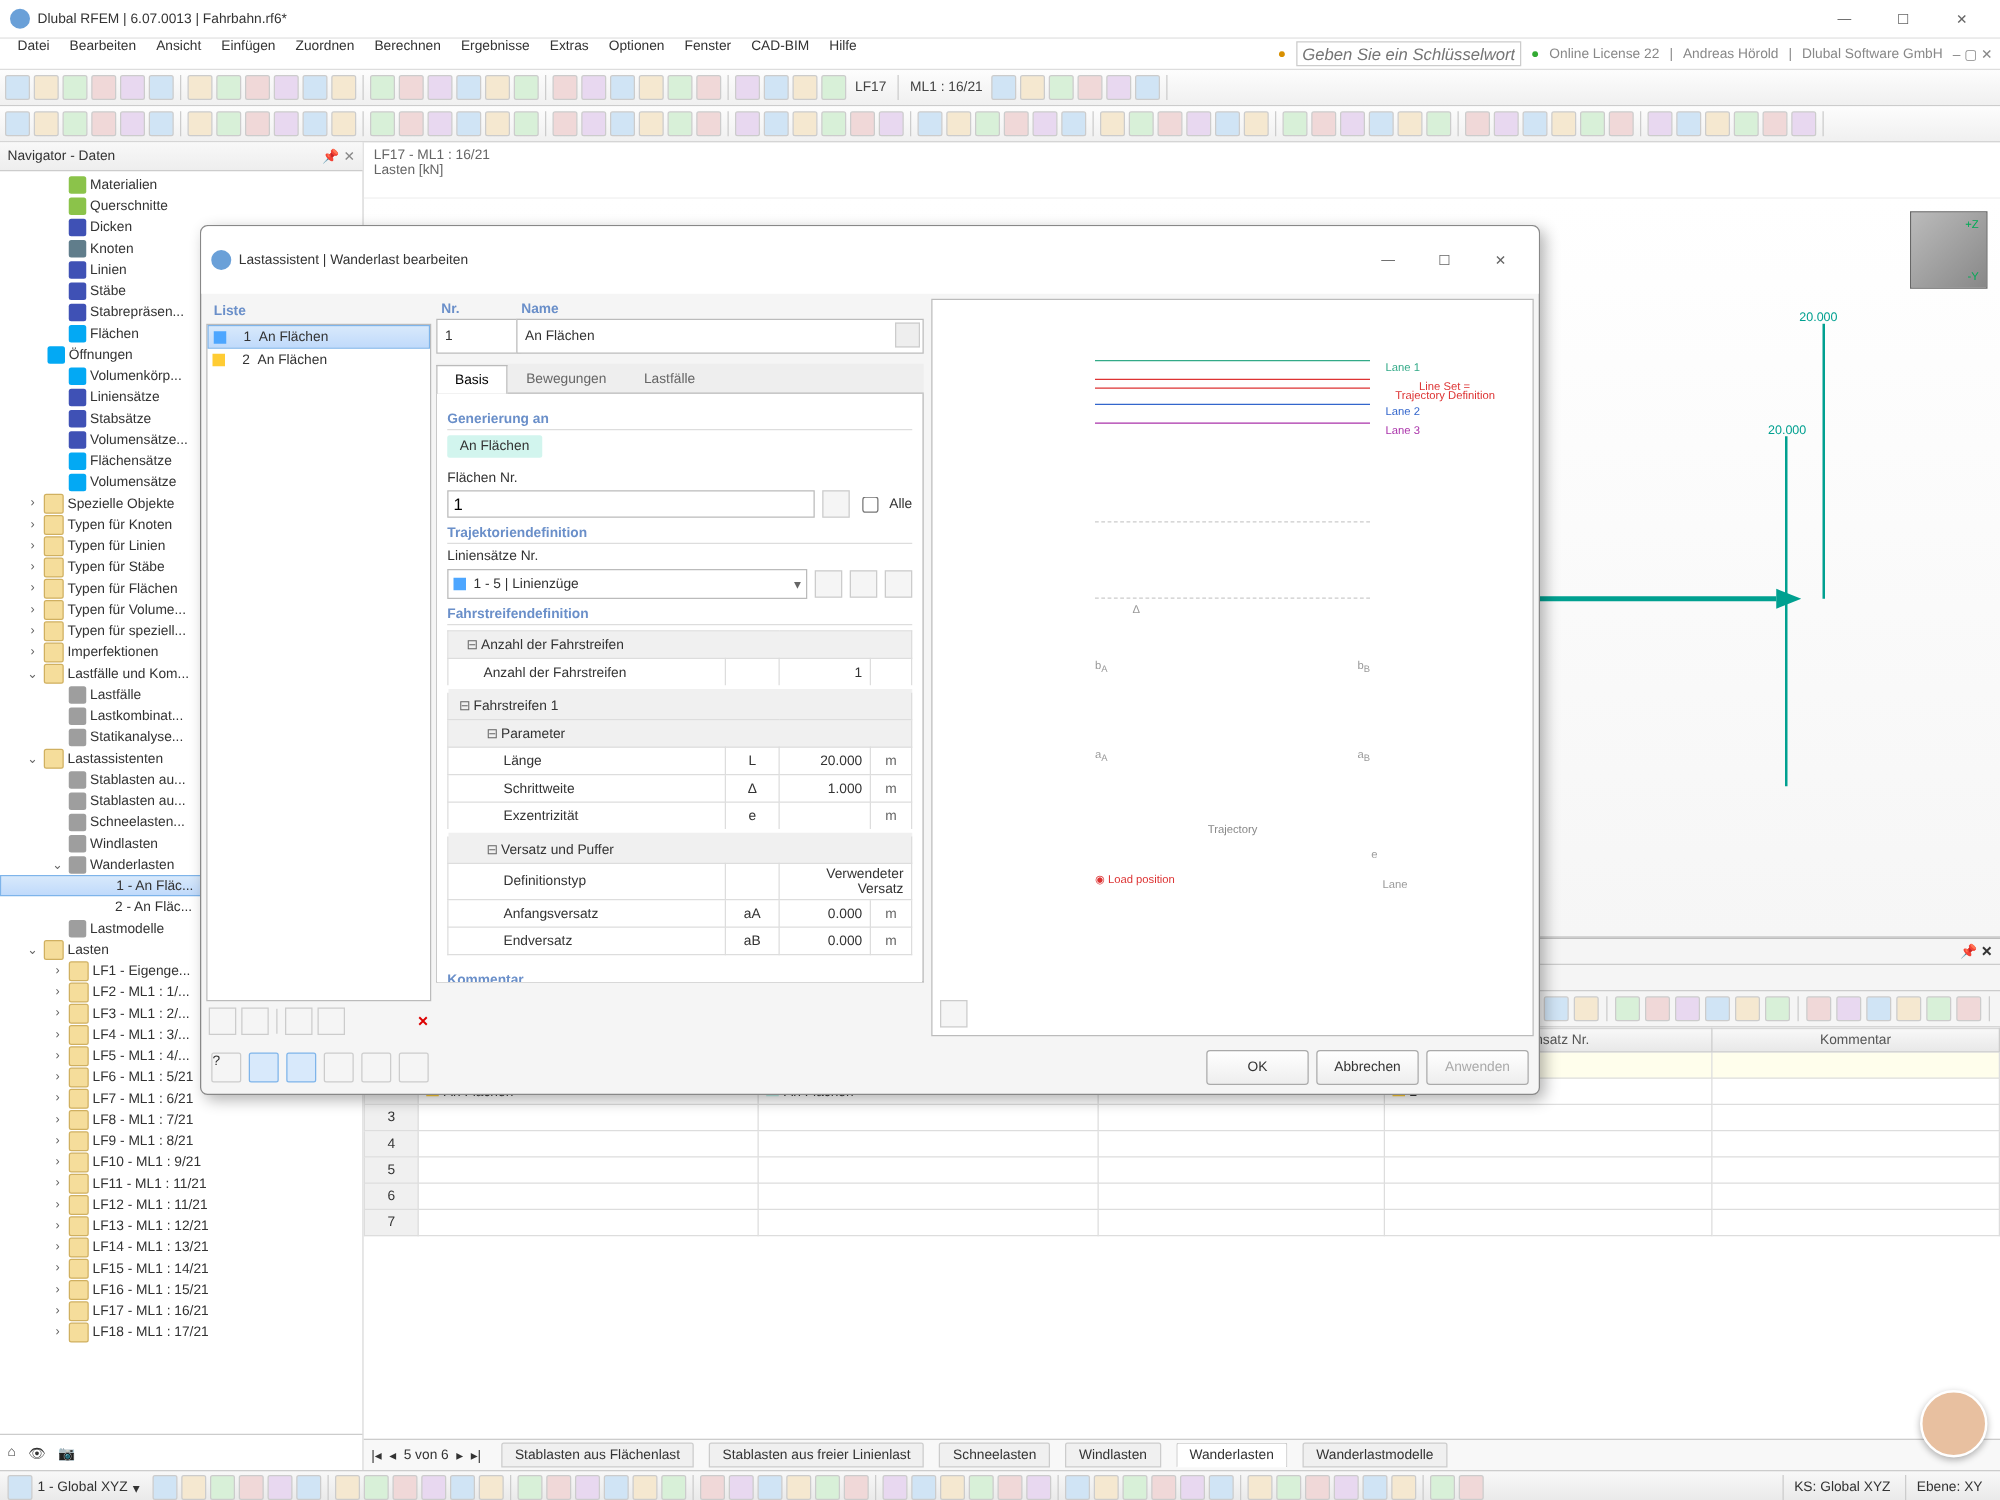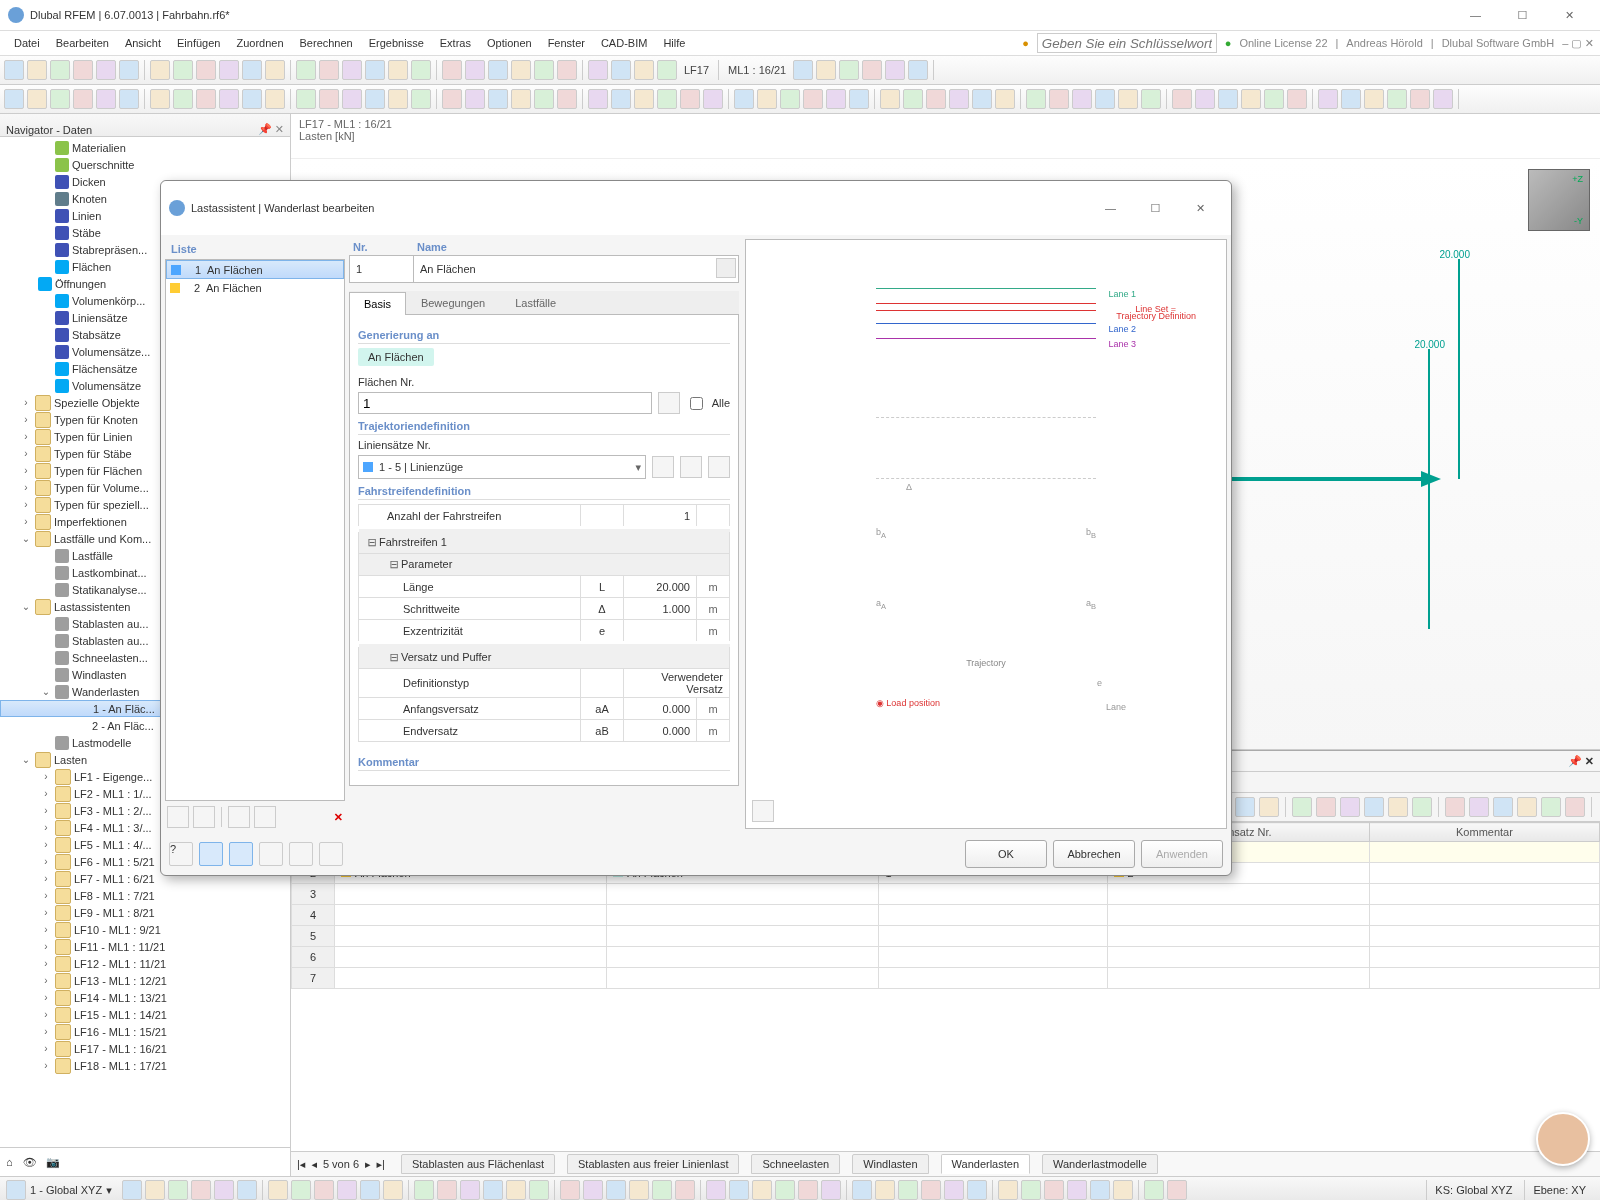--- a/index.html
+++ b/index.html
@@ -1,32 +1,32 @@
 <!DOCTYPE html>
 <html><head>
 <meta charset="utf-8">
 <style>
 html,body{margin:0;padding:0;font-family:"Segoe UI",Tahoma,sans-serif;font-size:11px;color:#333;background:#f0f0f0;overflow:hidden;width:1600px;height:1200px}
 .titlebar{height:30px;background:#fff;display:flex;align-items:center;padding:0 8px;border-bottom:1px solid #ddd}
 .titlebar .ico{width:16px;height:16px;background:#6aa0d8;border-radius:50%;margin-right:6px}
 .titlebar .spacer{flex:1}
 .winbtns{display:flex;gap:2px}
 .winbtn{width:45px;height:28px;display:flex;align-items:center;justify-content:center;color:#666}
-.menubar{height:24px;background:#fff;display:flex;align-items:center;padding:0 6px;border-bottom:1px solid #ddd;gap:2px}
+.menubar{height:24px;background:#fff;display:flex;padding:0 6px;border-bottom:1px solid #ddd;gap:2px}
 .menubar .mi{padding:3px 8px}
 .menubar .right{display:flex;align-items:center;gap:8px;margin-left:auto;color:#888}
 .searchbox{width:170px;height:18px;border:1px solid #ccc;padding:0 4px;color:#888;font-style:italic}
 .toolbar{height:28px;background:linear-gradient(#fdfdfd,#f0f0f0);border-bottom:1px solid #ccc;display:flex;align-items:center;padding:0 4px;gap:3px;overflow:hidden}
 .tbico{width:18px;height:18px;background:#e8e8e8;border:1px solid #ccc;border-radius:2px;flex:0 0 auto}
 .tbico.c1{background:#d0e4f5}.tbico.c2{background:#f5e8d0}.tbico.c3{background:#d8f0d8}.tbico.c4{background:#f0d8d8}.tbico.c5{background:#e8d8f0}
 .tdiv{width:1px;height:20px;background:#ccc;margin:0 2px;flex:0 0 auto}
 .tlabel{padding:0 4px;color:#444}
 .main{display:flex;height:1062px}
 .nav{width:290px;background:#fff;border-right:1px solid #ccc;display:flex;flex-direction:column}
-.navhead{height:22px;background:linear-gradient(#f8f8f8,#eee);border-bottom:1px solid #ccc;display:flex;align-items:flex-end;padding:0 6px;font-weight:500}
+.navhead{height:22px;background:linear-gradient(#f8f8f8,#eee);border-bottom:1px solid #ccc;display:flex;align-items:center;padding:0 6px;font-weight:500}
 .navhead .pin{margin-left:auto;color:#888}
 .tree{flex:1;overflow:auto;padding:2px 0}
 .tn{display:flex;align-items:center;height:17px;padding-left:4px;white-space:nowrap}
 .tn .exp{width:12px;text-align:center;color:#666;font-size:10px}
 .tn .ic{width:14px;height:14px;margin:0 3px;flex:0 0 auto;border-radius:2px}
 .tn.sel{background:linear-gradient(#d8e9fb,#c0dafb);border:1px solid #7eb4ea;height:15px}
 .fold{background:#f5dd9b;border:1px solid #d0b060}
 .mat{background:#8bc34a}.line{background:#3f51b5}.surf{background:#03a9f4}.gear{background:#9e9e9e}.node{background:#607d8b}
 .navbot{height:28px;border-top:1px solid #ccc;display:flex;align-items:center;padding:0 6px;gap:10px}
 .content{flex:1;position:relative;display:flex;flex-direction:column}
@@ -840,20 +840,23 @@
               <span class="car">▾</span>
           </div>
           <div class="smbtn"></div>
           <div class="smbtn"></div>
           <div class="smbtn"></div>
         </div>
         <div class="sect">Fahrstreifendefinition</div>
         <table class="proptable" id="proptable">
             <tbody>
               <tr>
+                <td class="hd" colspan="4" style="padding-left:12px"><span class="exp2">⊟</span>Anzahl der Fahrstreifen</td>
+              </tr>
+              <tr>
                 <td style="padding-left:28px">Anzahl der Fahrstreifen</td>
                 <td style="width:30px;text-align:center"></td>
                 <td class="val" style="width:60px">1</td>
                 <td class="unit"></td>
               </tr>
               <tr style="border-top:6px solid transparent">
                 <td class="hd" colspan="4" style=""><span class="exp2">⊟</span>Fahrstreifen 1</td>
               </tr>
               <tr>
                 <td class="hd" colspan="4" style="padding-left:28px"><span class="exp2">⊟</span>Parameter</td>

